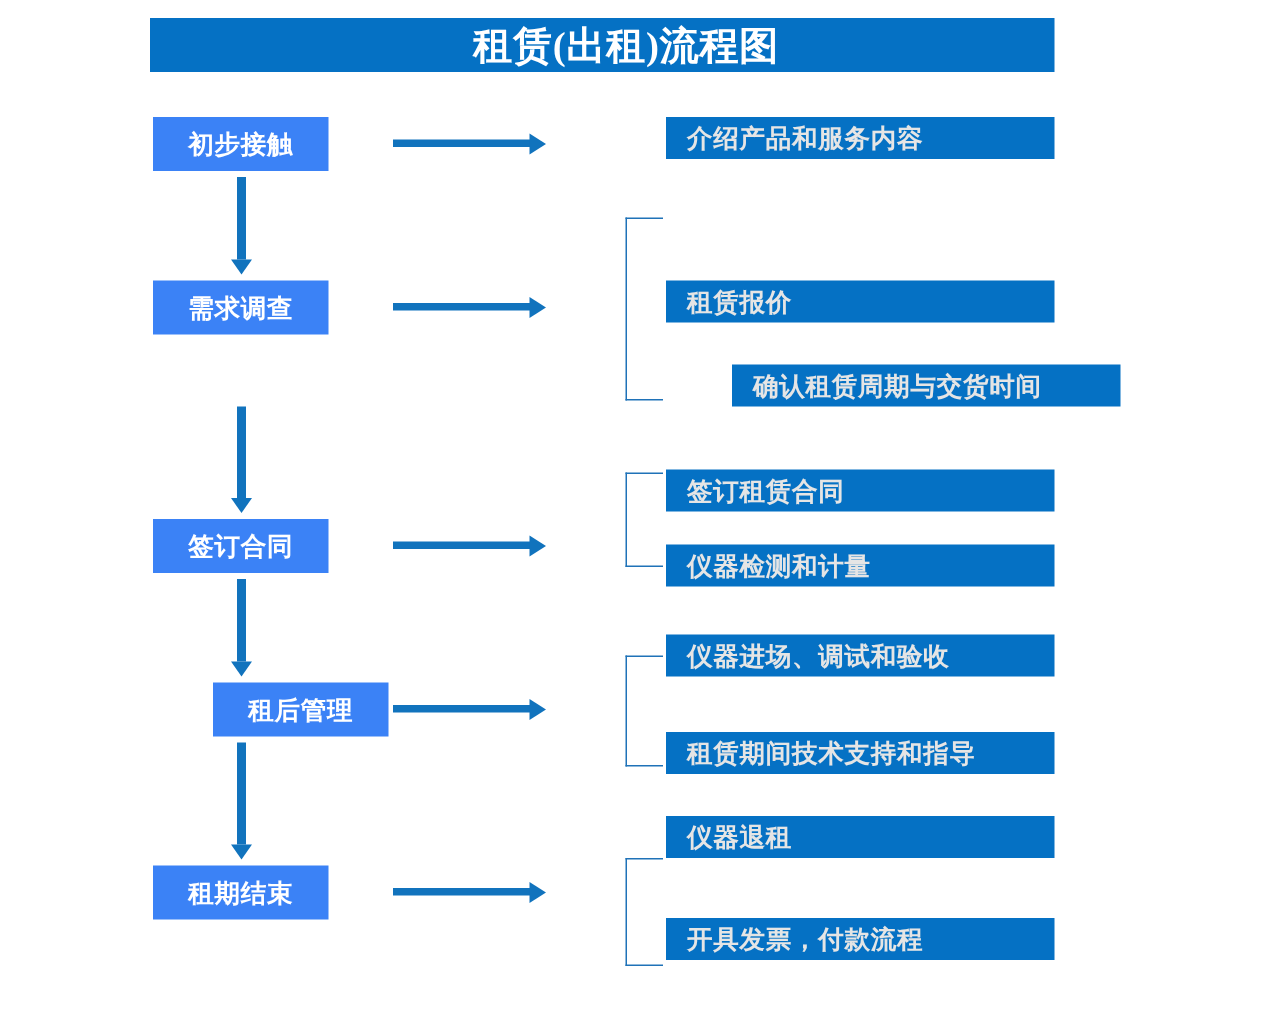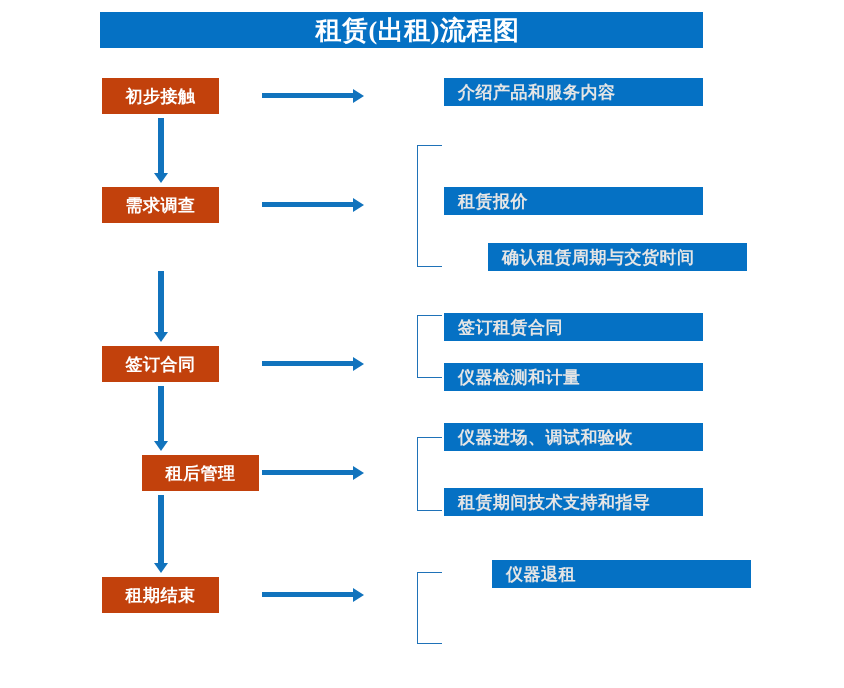--- a/index.html
+++ b/index.html
@@ -41,21 +41,21 @@
     box-sizing: border-box;
     padding-left: 32px;
   }
 
   
   .stage-box {
     position: absolute;
     left: 102px;
     width: 117px;
     height: 36px;
-    background: #c2410c;
+    background: #3b82f6;
     color: #ffffff;
     font-size: 17px;
     font-weight: bold;
     display: flex;
     align-items: center;
     justify-content: center;
     box-sizing: border-box;
     letter-spacing: 0.5px;
   }
 
@@ -215,16 +215,17 @@
   <div class="detail-box" style="top:243px;margin-left:44px;">确认租赁周期与交货时间</div>
 
   <div class="detail-box" style="top:313px;">签订租赁合同</div>
 
   <div class="detail-box" style="top:363px;">仪器检测和计量</div>
 
   <div class="detail-box" style="top:423px;">仪器进场、调试和验收</div>
 
   <div class="detail-box" style="top:488px;">租赁期间技术支持和指导</div>
 
-  <div class="detail-box" style="top:560px;margin-left:48px;">仪器退租</div>
-
+  <div class="detail-box" style="top:544px;">仪器退租</div>
+
+  <div class="detail-box" style="top:612px;">开具发票，付款流程</div>
 
 </div>
 
 </body></html>

